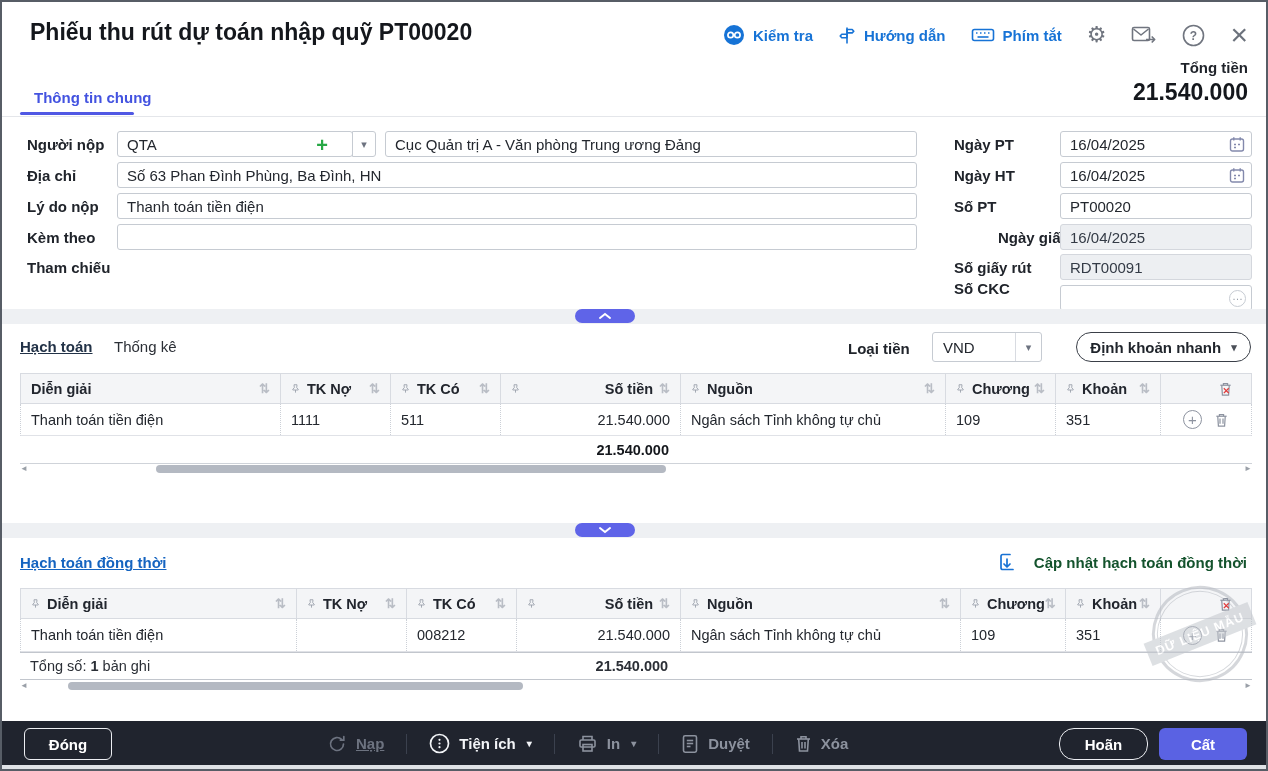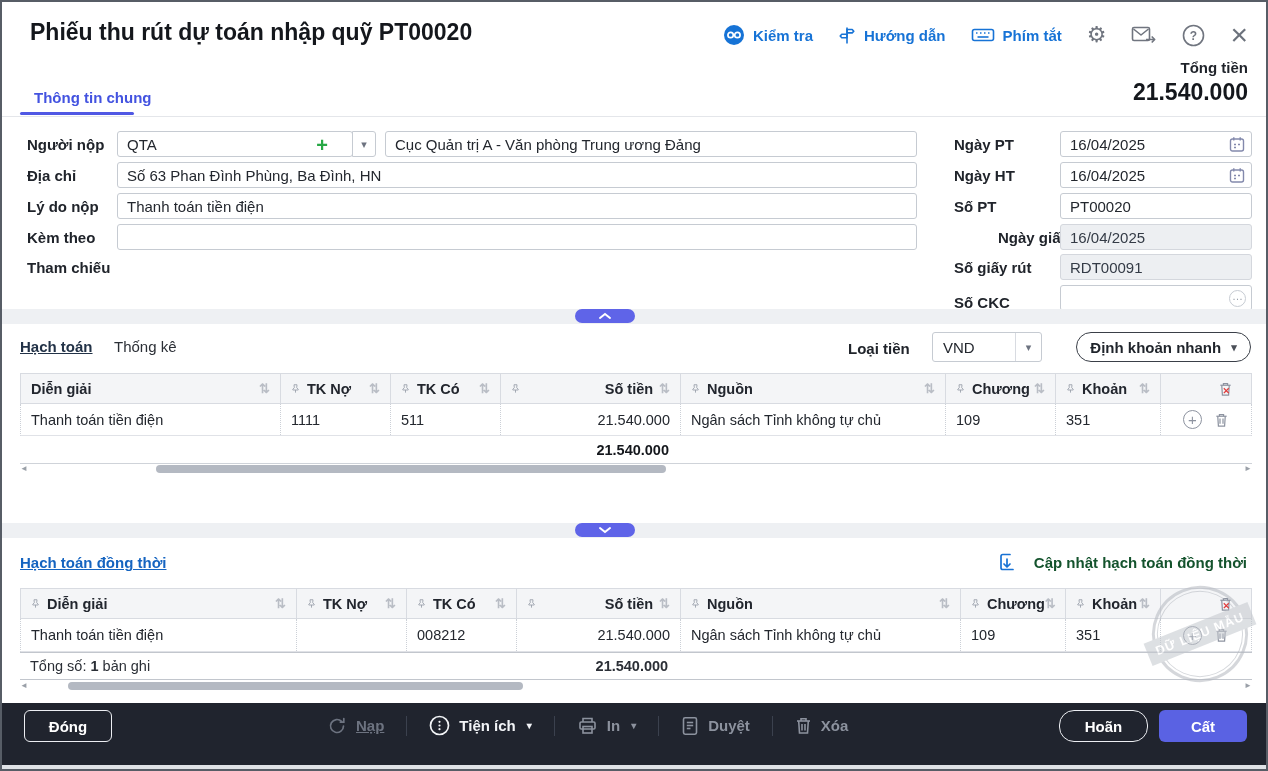--- a/index.html
+++ b/index.html
@@ -112,21 +112,21 @@
   }
   .watermark .ring { position:absolute; inset:0; border:3px solid #b4b8bf; border-radius:50%; }
   .watermark .ring2 { position:absolute; inset:5px; border:1px solid #b4b8bf; border-radius:50%; }
   .watermark .bandw {
     position:absolute; left:-8px; right:-8px; top:36px; height:24px; background:#c3c7cd;
     display:flex; align-items:center; justify-content:center;
     color:#fff; font-size:12.5px; font-weight:700; letter-spacing:1px; white-space:nowrap;
   }
 
   
-  .toolbar { position:absolute; left:0; right:0; bottom:4px; height:62px; background:#20242e; }
+  .toolbar { position:absolute; left:0; right:0; bottom:4px; height:44px; background:#20242e; }
   .bottom-strip { position:absolute; left:0; right:0; bottom:0; height:4px; background:#dfe2e6; }
   .btn-outline {
     position:absolute; height:32px; top:7px; border:1px solid #eceef2; border-radius:6px; background:transparent;
     color:#fff; font-size:15px; font-weight:700; display:flex; align-items:center; justify-content:center; cursor:pointer;
     font-family:"Liberation Sans", sans-serif;
   }
   .btn-fill {
     position:absolute; height:32px; top:7px; border:none; border-radius:6px; background:#5a62e3;
     color:#fff; font-size:15px; font-weight:700; display:flex; align-items:center; justify-content:center; cursor:pointer;
     font-family:"Liberation Sans", sans-serif;
@@ -272,21 +272,21 @@
   <div class="fld-label" style="left:996px; top:227px;">Ngày giấy rút</div>
   <div class="inp disabled" style="left:1058px; top:222px; width:192px;">
     <span>16/04/2025</span>
   </div>
 
   <div class="fld-label" style="left:952px; top:257px;">Số giấy rút</div>
   <div class="inp disabled" style="left:1058px; top:252px; width:192px;">
     <span>RDT00091</span>
   </div>
 
-  <div class="fld-label" style="left:952px; top:292px;">Số CKC</div>
+  <div class="fld-label" style="left:952px; top:278px;">Số CKC</div>
   <div class="inp" style="left:1058px; top:283px; width:192px;">
     <span></span>
     <span class="ellipsis-circle">…</span>
   </div>
 
   <div class="band" style="top:307px;"></div>
   <div class="pill" style="top:307px;">
     <svg width="14" height="8" viewBox="0 0 14 8">
         <path d="M2 6l5-4 5 4" fill="none" stroke="#fff" stroke-width="2" stroke-linecap="round"></path>
       </svg>

